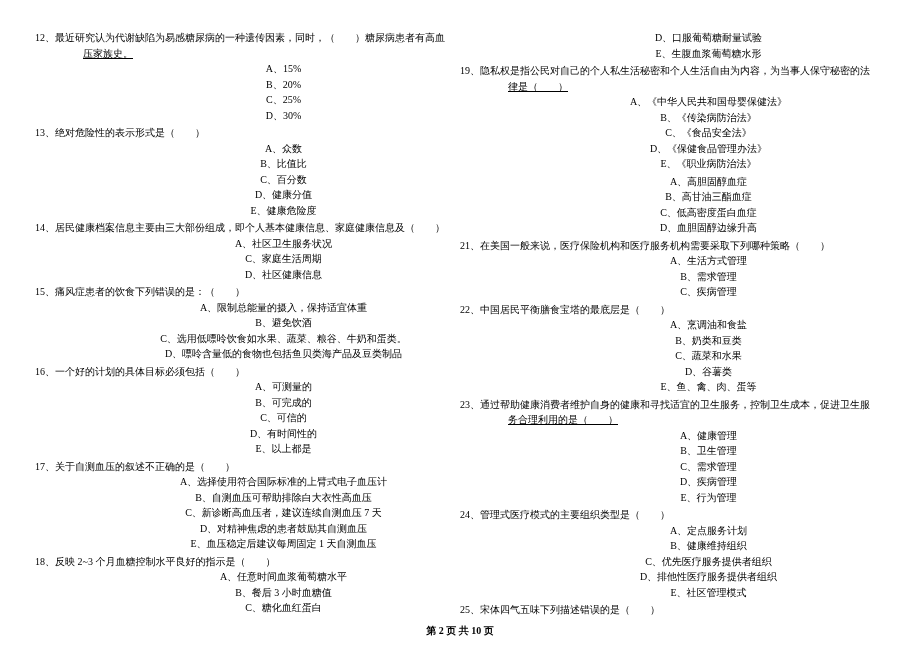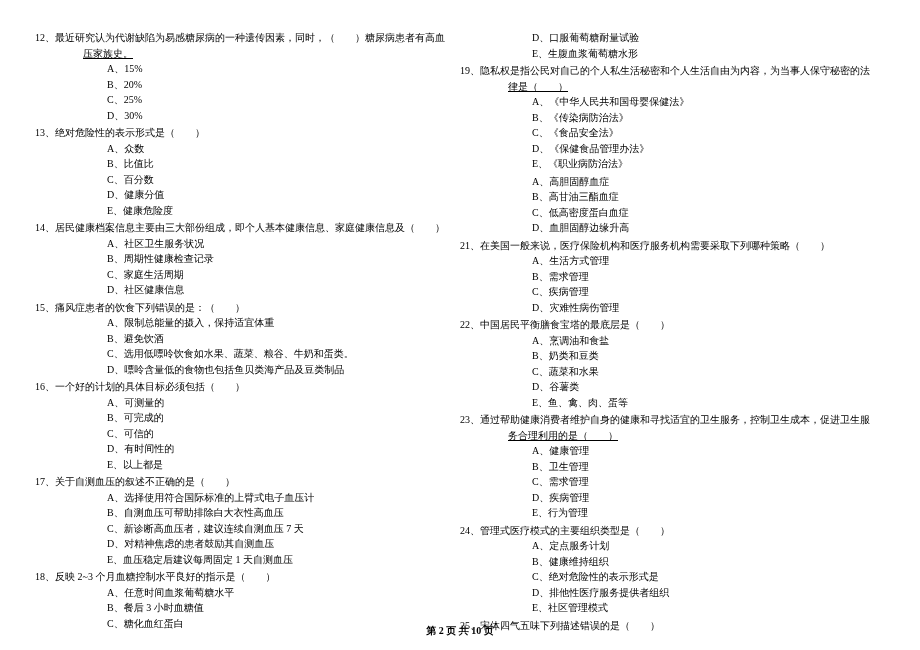--- a/index.html
+++ b/index.html
@@ -28,20 +28,21 @@
     .q-text {
       padding-left: 48px;
       text-indent: -48px;
     }
     .q-text-cont {
       padding-left: 48px;
       text-decoration: underline;
     }
     .options {
       padding-left: 72px;
+      text-align: center;
     }
     .option {
       line-height: 1.55;
     }
     .footer {
       position: absolute;
       bottom: 12px;
       left: 0;
       right: 0;
       text-align: center;
@@ -74,21 +75,20 @@
         <div class="option">C、百分数</div>
         <div class="option">D、健康分值</div>
         <div class="option">E、健康危险度</div>
       </div>
     </div>
 
     <div class="question">
       <div class="q-text">14、居民健康档案信息主要由三大部份组成，即个人基本健康信息、家庭健康信息及（　　）</div>
       <div class="options">
         <div class="option">A、社区卫生服务状况</div>
-        <div class="option">B、周期性健康检查记录</div>
         <div class="option">C、家庭生活周期</div>
         <div class="option">D、社区健康信息</div>
       </div>
     </div>
 
     <div class="question">
       <div class="q-text">15、痛风症患者的饮食下列错误的是：（　　）</div>
       <div class="options">
         <div class="option">A、限制总能量的摄入，保持适宜体重</div>
         <div class="option">B、避免饮酒</div>
@@ -159,21 +159,20 @@
         <div class="option">D、血胆固醇边缘升高</div>
       </div>
     </div>
 
     <div class="question">
       <div class="q-text">21、在美国一般来说，医疗保险机构和医疗服务机构需要采取下列哪种策略（　　）</div>
       <div class="options">
         <div class="option">A、生活方式管理</div>
         <div class="option">B、需求管理</div>
         <div class="option">C、疾病管理</div>
-        <div class="option">D、灾难性病伤管理</div>
       </div>
     </div>
 
     <div class="question">
       <div class="q-text">22、中国居民平衡膳食宝塔的最底层是（　　）</div>
       <div class="options">
         <div class="option">A、烹调油和食盐</div>
         <div class="option">B、奶类和豆类</div>
         <div class="option">C、蔬菜和水果</div>
         <div class="option">D、谷薯类</div>
@@ -191,21 +190,21 @@
         <div class="option">D、疾病管理</div>
         <div class="option">E、行为管理</div>
       </div>
     </div>
 
     <div class="question">
       <div class="q-text">24、管理式医疗模式的主要组织类型是（　　）</div>
       <div class="options">
         <div class="option">A、定点服务计划</div>
         <div class="option">B、健康维持组织</div>
-        <div class="option">C、绝对危险性的表示形式是</div>
+        <div class="option">C、优先医疗服务提供者组织</div>
         <div class="option">D、排他性医疗服务提供者组织</div>
         <div class="option">E、社区管理模式</div>
       </div>
     </div>
 
     <div class="question">
       <div class="q-text">25、宋体四气五味下列描述错误的是（　　）</div>
     </div>
 
   </div>

